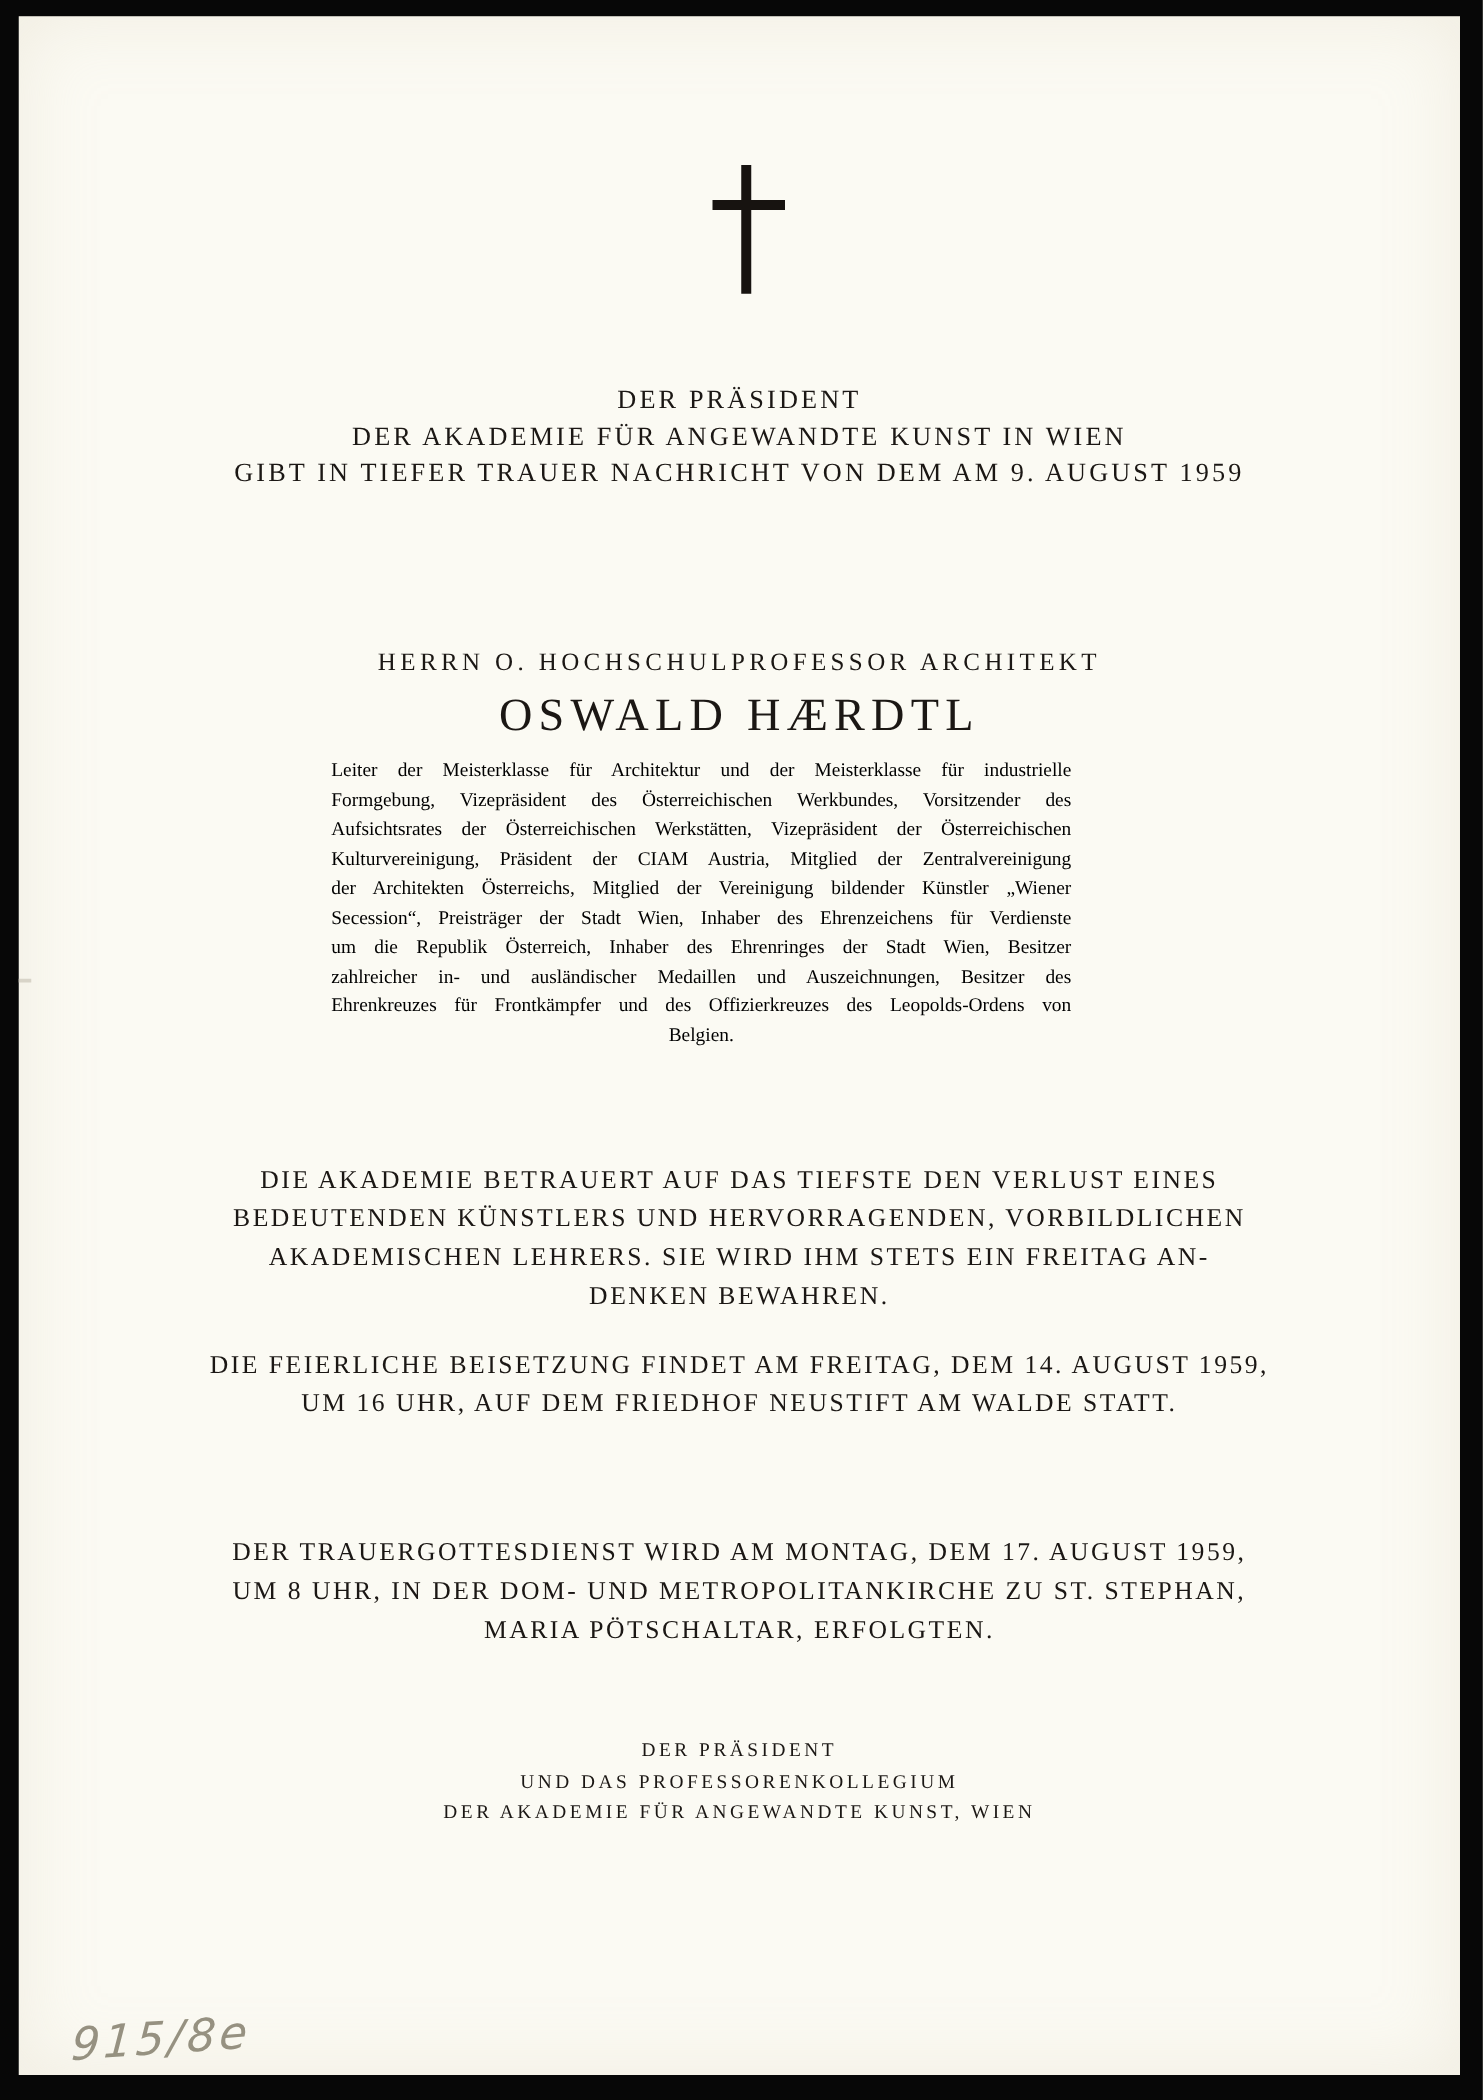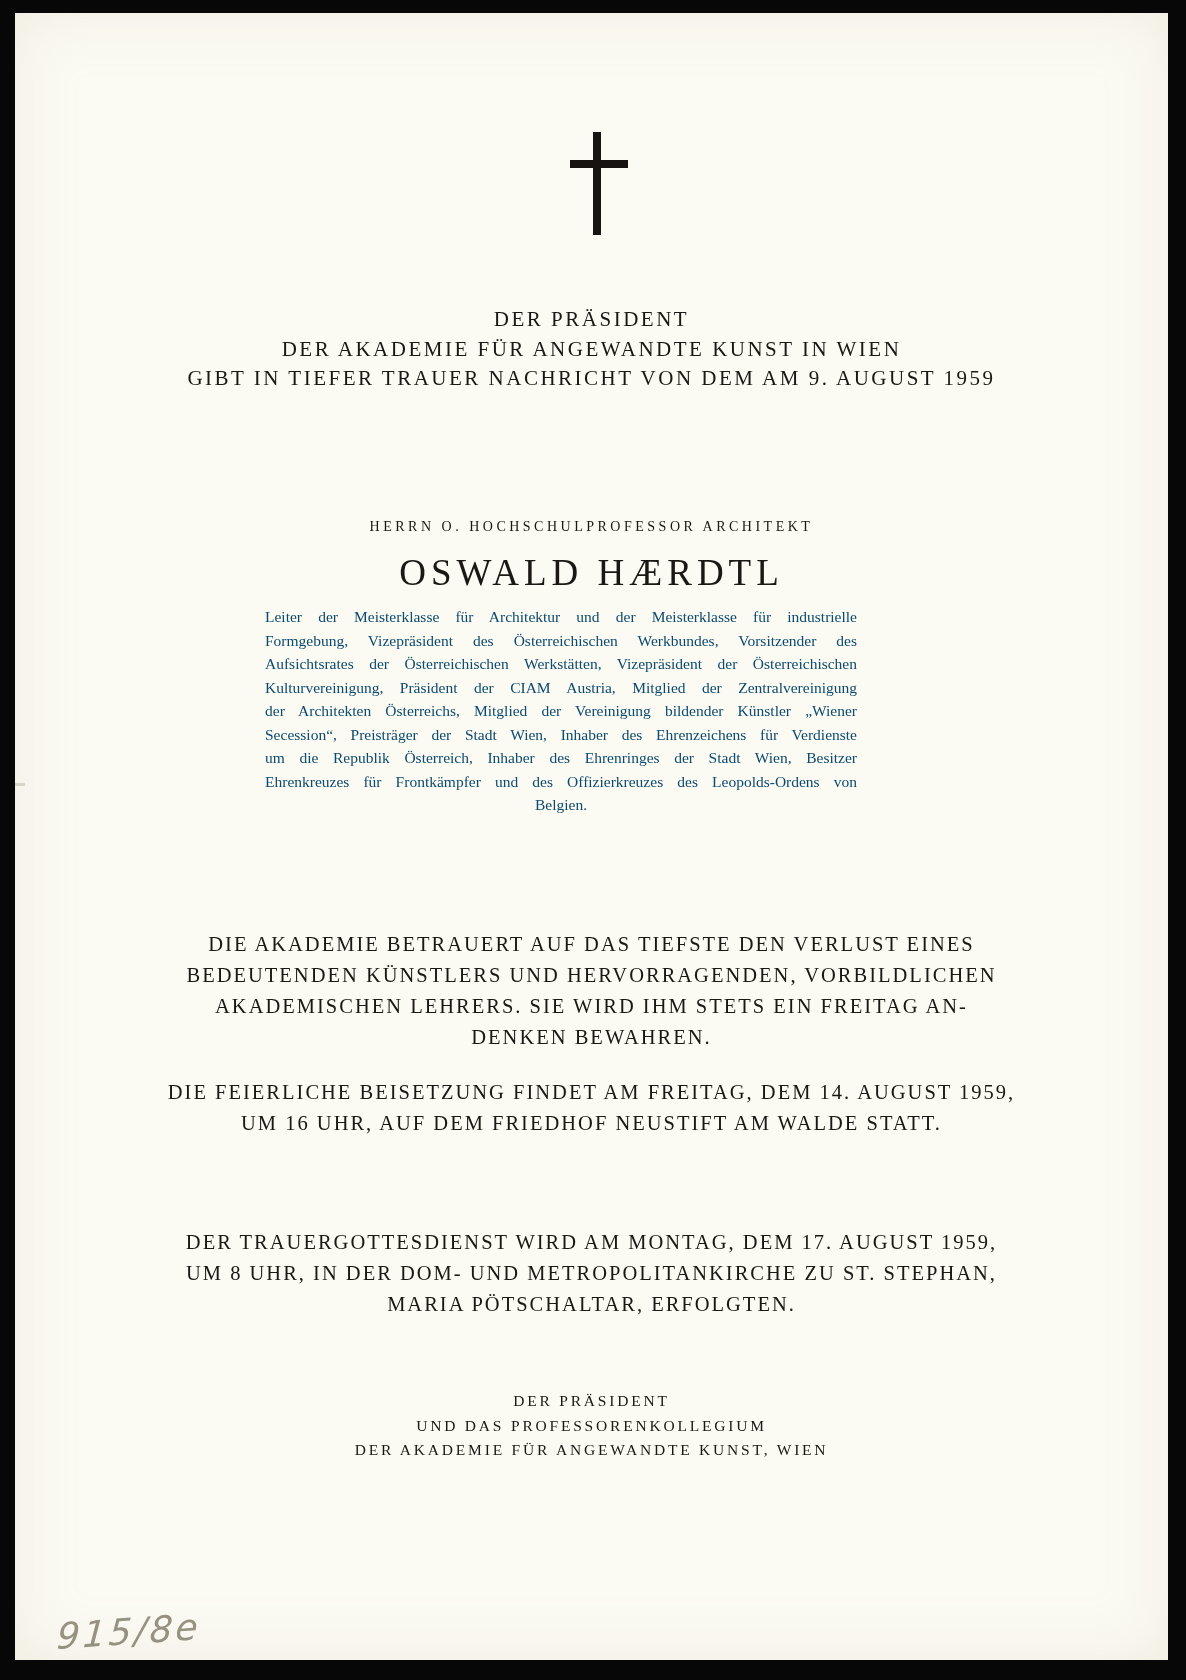--- a/index.html
+++ b/index.html
@@ -41,33 +41,33 @@
     position: absolute; left: 0; top: 292px; width: 100%;
   }
   .header-block .line {
     font-size: 21px; letter-spacing: 2.5px;
     line-height: 29.5px; font-weight: 500;
   }
 
   
   .honorific-block {
     position: absolute; left: 0; top: 506px; width: 100%;
-    font-size: 14px; letter-spacing: 3.5px;
+    font-size: 20px; letter-spacing: 3.5px;
   }
 
   
   .name-block {
     position: absolute; left: 0; top: 538px; width: 100%;
     font-size: 37px; letter-spacing: 5px;
   }
 
   
   .bio-block {
     position: absolute; left: 250px; top: 592px; width: 592px;
-    font-size: 15.5px; color: #0c4a6e;
+    font-size: 15.5px; color: #000000;
   }
   .bio-block .bio-line {
     display: block; width: 100%;
     line-height: 23.5px;
     text-align: justify;
     text-align-last: justify;
     word-spacing: 1px;
   }
   .bio-block .bio-line.last {
     text-align: center;
@@ -136,20 +136,21 @@
   <div class="name-block center-line">OSWALD HÆRDTL</div>
 
   <div class="bio-block">
     <span class="bio-line">Leiter der Meisterklasse für Architektur und der Meisterklasse für industrielle</span>
     <span class="bio-line">Formgebung, Vizepräsident des Österreichischen Werkbundes, Vorsitzender des</span>
     <span class="bio-line">Aufsichtsrates der Österreichischen Werkstätten, Vizepräsident der Österreichischen</span>
     <span class="bio-line">Kulturvereinigung, Präsident der CIAM Austria, Mitglied der Zentralvereinigung</span>
     <span class="bio-line">der Architekten Österreichs, Mitglied der Vereinigung bildender Künstler „Wiener</span>
     <span class="bio-line">Secession“, Preisträger der Stadt Wien, Inhaber des Ehrenzeichens für Verdienste</span>
     <span class="bio-line">um die Republik Österreich, Inhaber des Ehrenringes der Stadt Wien, Besitzer</span>
+    <span class="bio-line">zahlreicher in- und ausländischer Medaillen und Auszeichnungen, Besitzer des</span>
     <span class="bio-line">Ehrenkreuzes für Frontkämpfer und des Offizierkreuzes des Leopolds-Ordens von</span>
     <span class="bio-line last">Belgien.</span>
   </div>
 
   <div class="mourning-block">
     <div class="line center-line">DIE AKADEMIE BETRAUERT AUF DAS TIEFSTE DEN VERLUST EINES</div>
     <div class="line center-line">BEDEUTENDEN KÜNSTLERS UND HERVORRAGENDEN, VORBILDLICHEN</div>
     <div class="line center-line">AKADEMISCHEN LEHRERS. SIE WIRD IHM STETS EIN FREITAG AN-</div>
     <div class="line center-line">DENKEN BEWAHREN.</div>
   </div>

